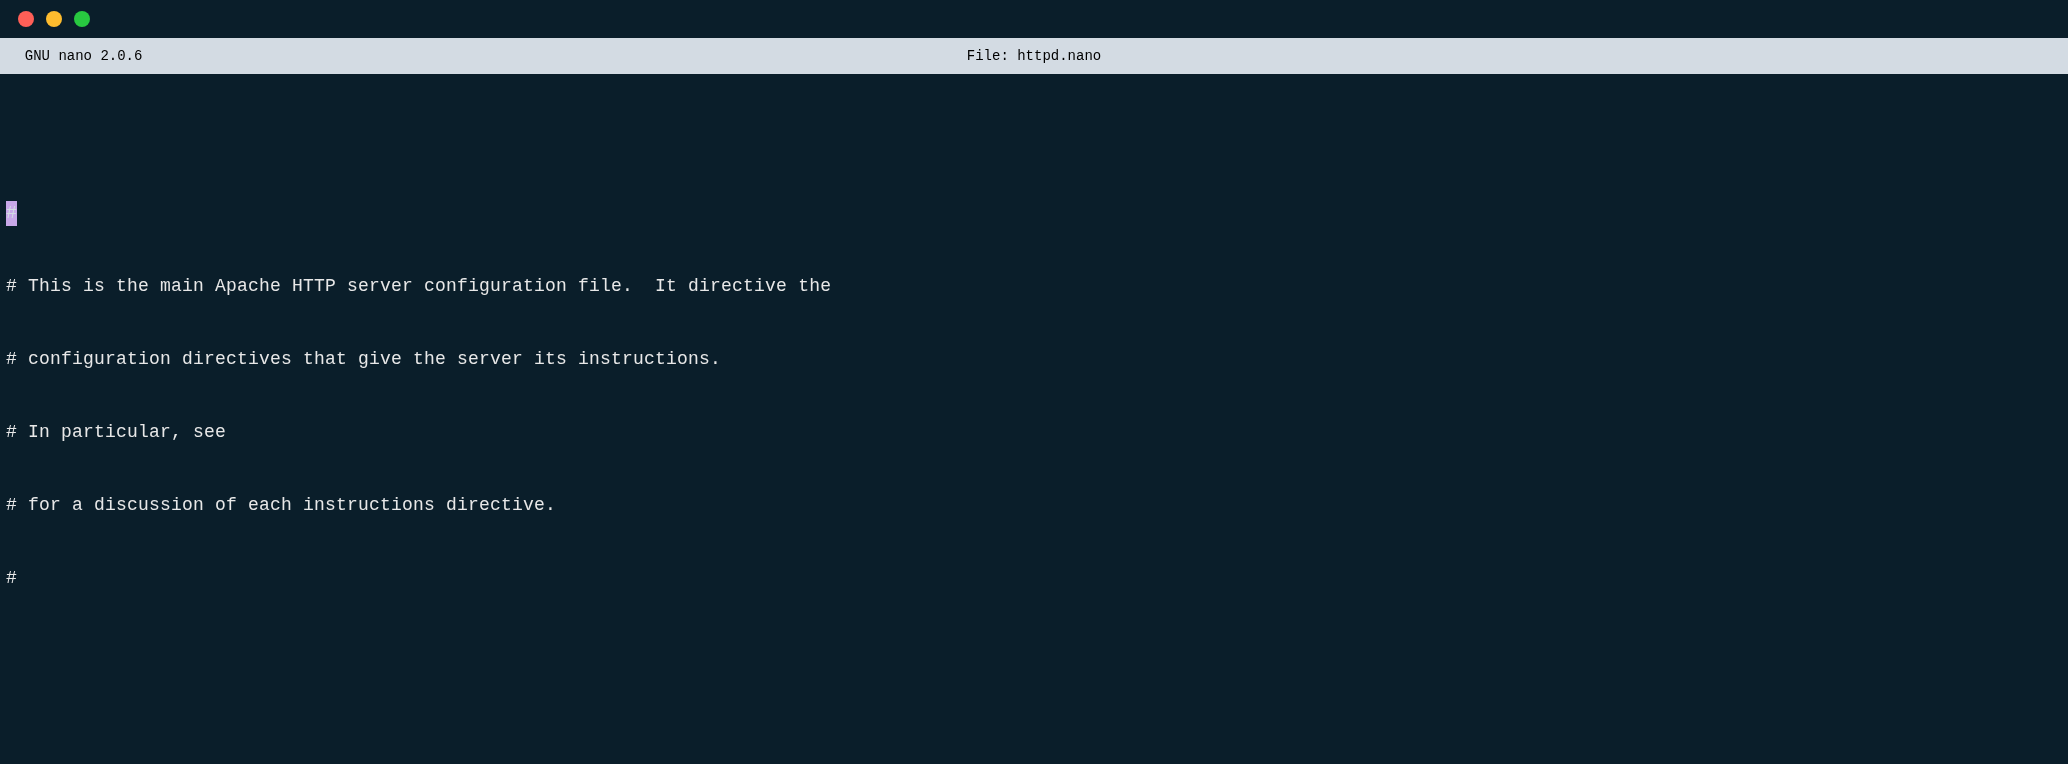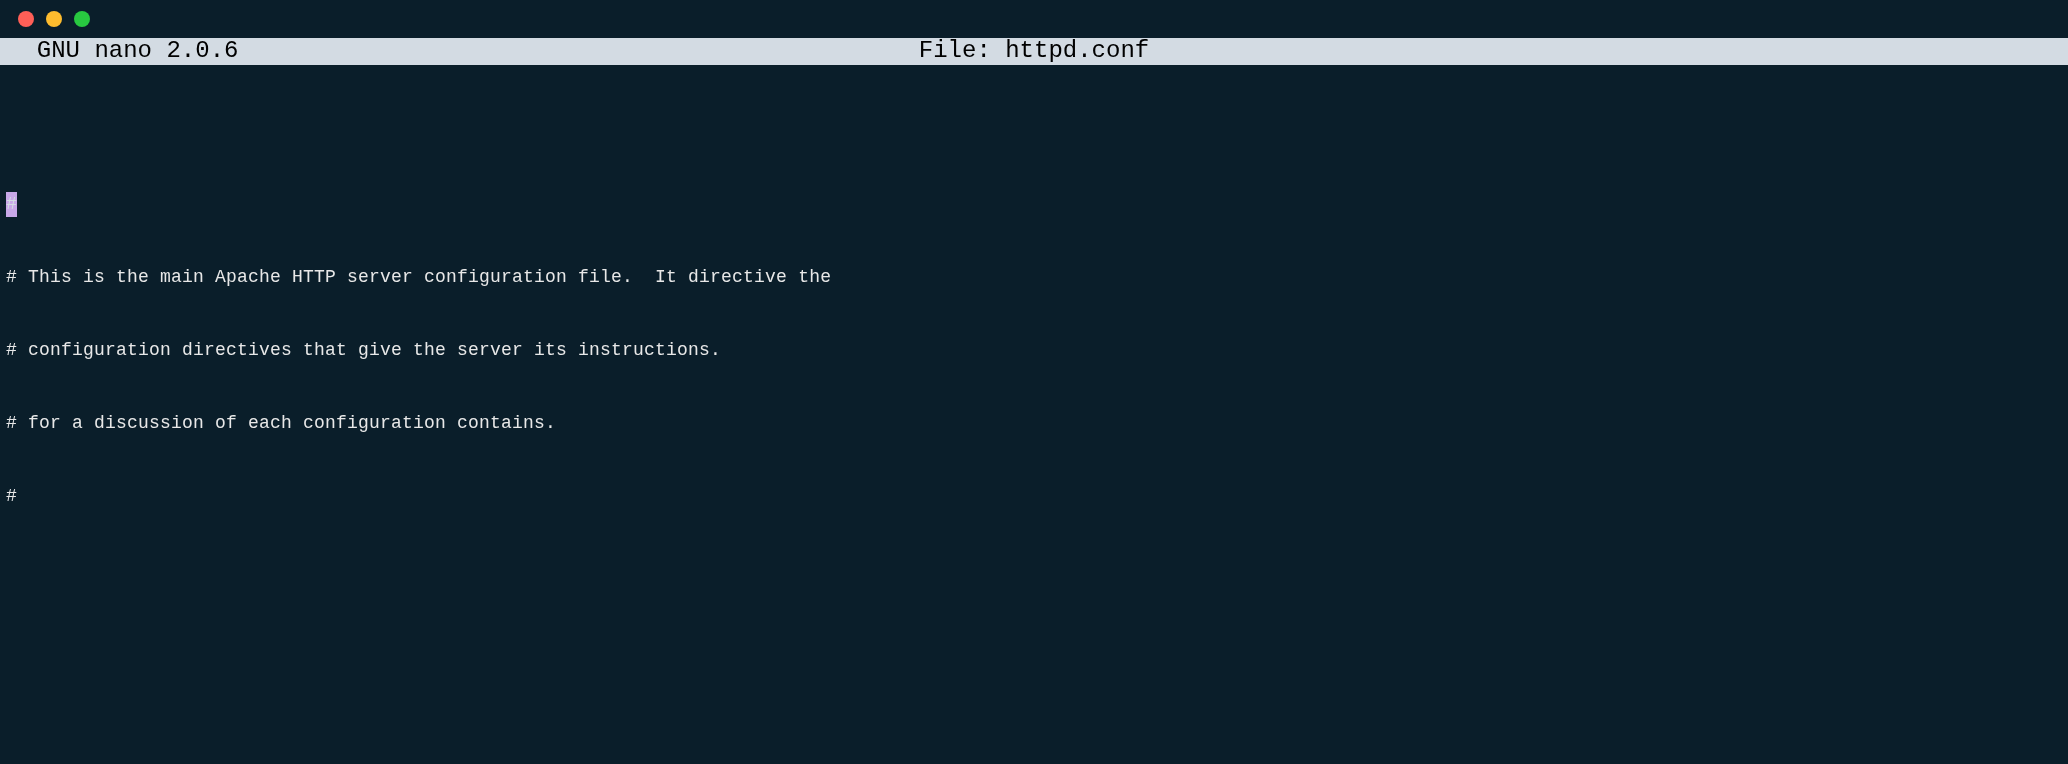--- a/index.html
+++ b/index.html
@@ -31,26 +31,26 @@
       width: 16px;
       height: 16px;
       border-radius: 50%;
     }
     .tl-close { background: #ff5f57; }
     .tl-min { background: #febc2e; }
     .tl-max { background: #28c840; }
     .header-bar {
       background: #d3dbe3;
       color: #000;
-      height: 27px;
+      height: 36px;
       display: flex;
       align-items: center;
       padding: 12px 8px;
       position: relative;
-      font-size: 24px;
+      font-size: 14px;
     }
     .header-left {
       white-space: pre;
     }
     .header-center {
       position: absolute;
       left: 50%;
       transform: translateX(-50%);
       white-space: pre;
     }
@@ -75,29 +75,30 @@
 
 <div class="window">
   <div class="titlebar">
     <div class="traffic-light tl-close"></div>
     <div class="traffic-light tl-min"></div>
     <div class="traffic-light tl-max"></div>
   </div>
 
   <div class="header-bar">
     <span class="header-left">  GNU nano 2.0.6</span>
-    <span class="header-center">File: httpd.conf</span>
+    <span class="header-center">File: httpd.nano</span>
   </div>
 
   <div class="editor-content">
     <div class="editor-line"></div>
     <div class="editor-line"><span class="cursor-char">#</span></div>
     <div class="editor-line"># This is the main Apache HTTP server configuration file.  It directive the</div>
     <div class="editor-line"># configuration directives that give the server its instructions.</div>
-    <div class="editor-line"># for a discussion of each configuration contains.</div>
+    <div class="editor-line"># In particular, see</div>
+    <div class="editor-line"># for a discussion of each instructions directive.</div>
     <div class="editor-line">#</div>
     
     
     
     
     
     
     
     
     

